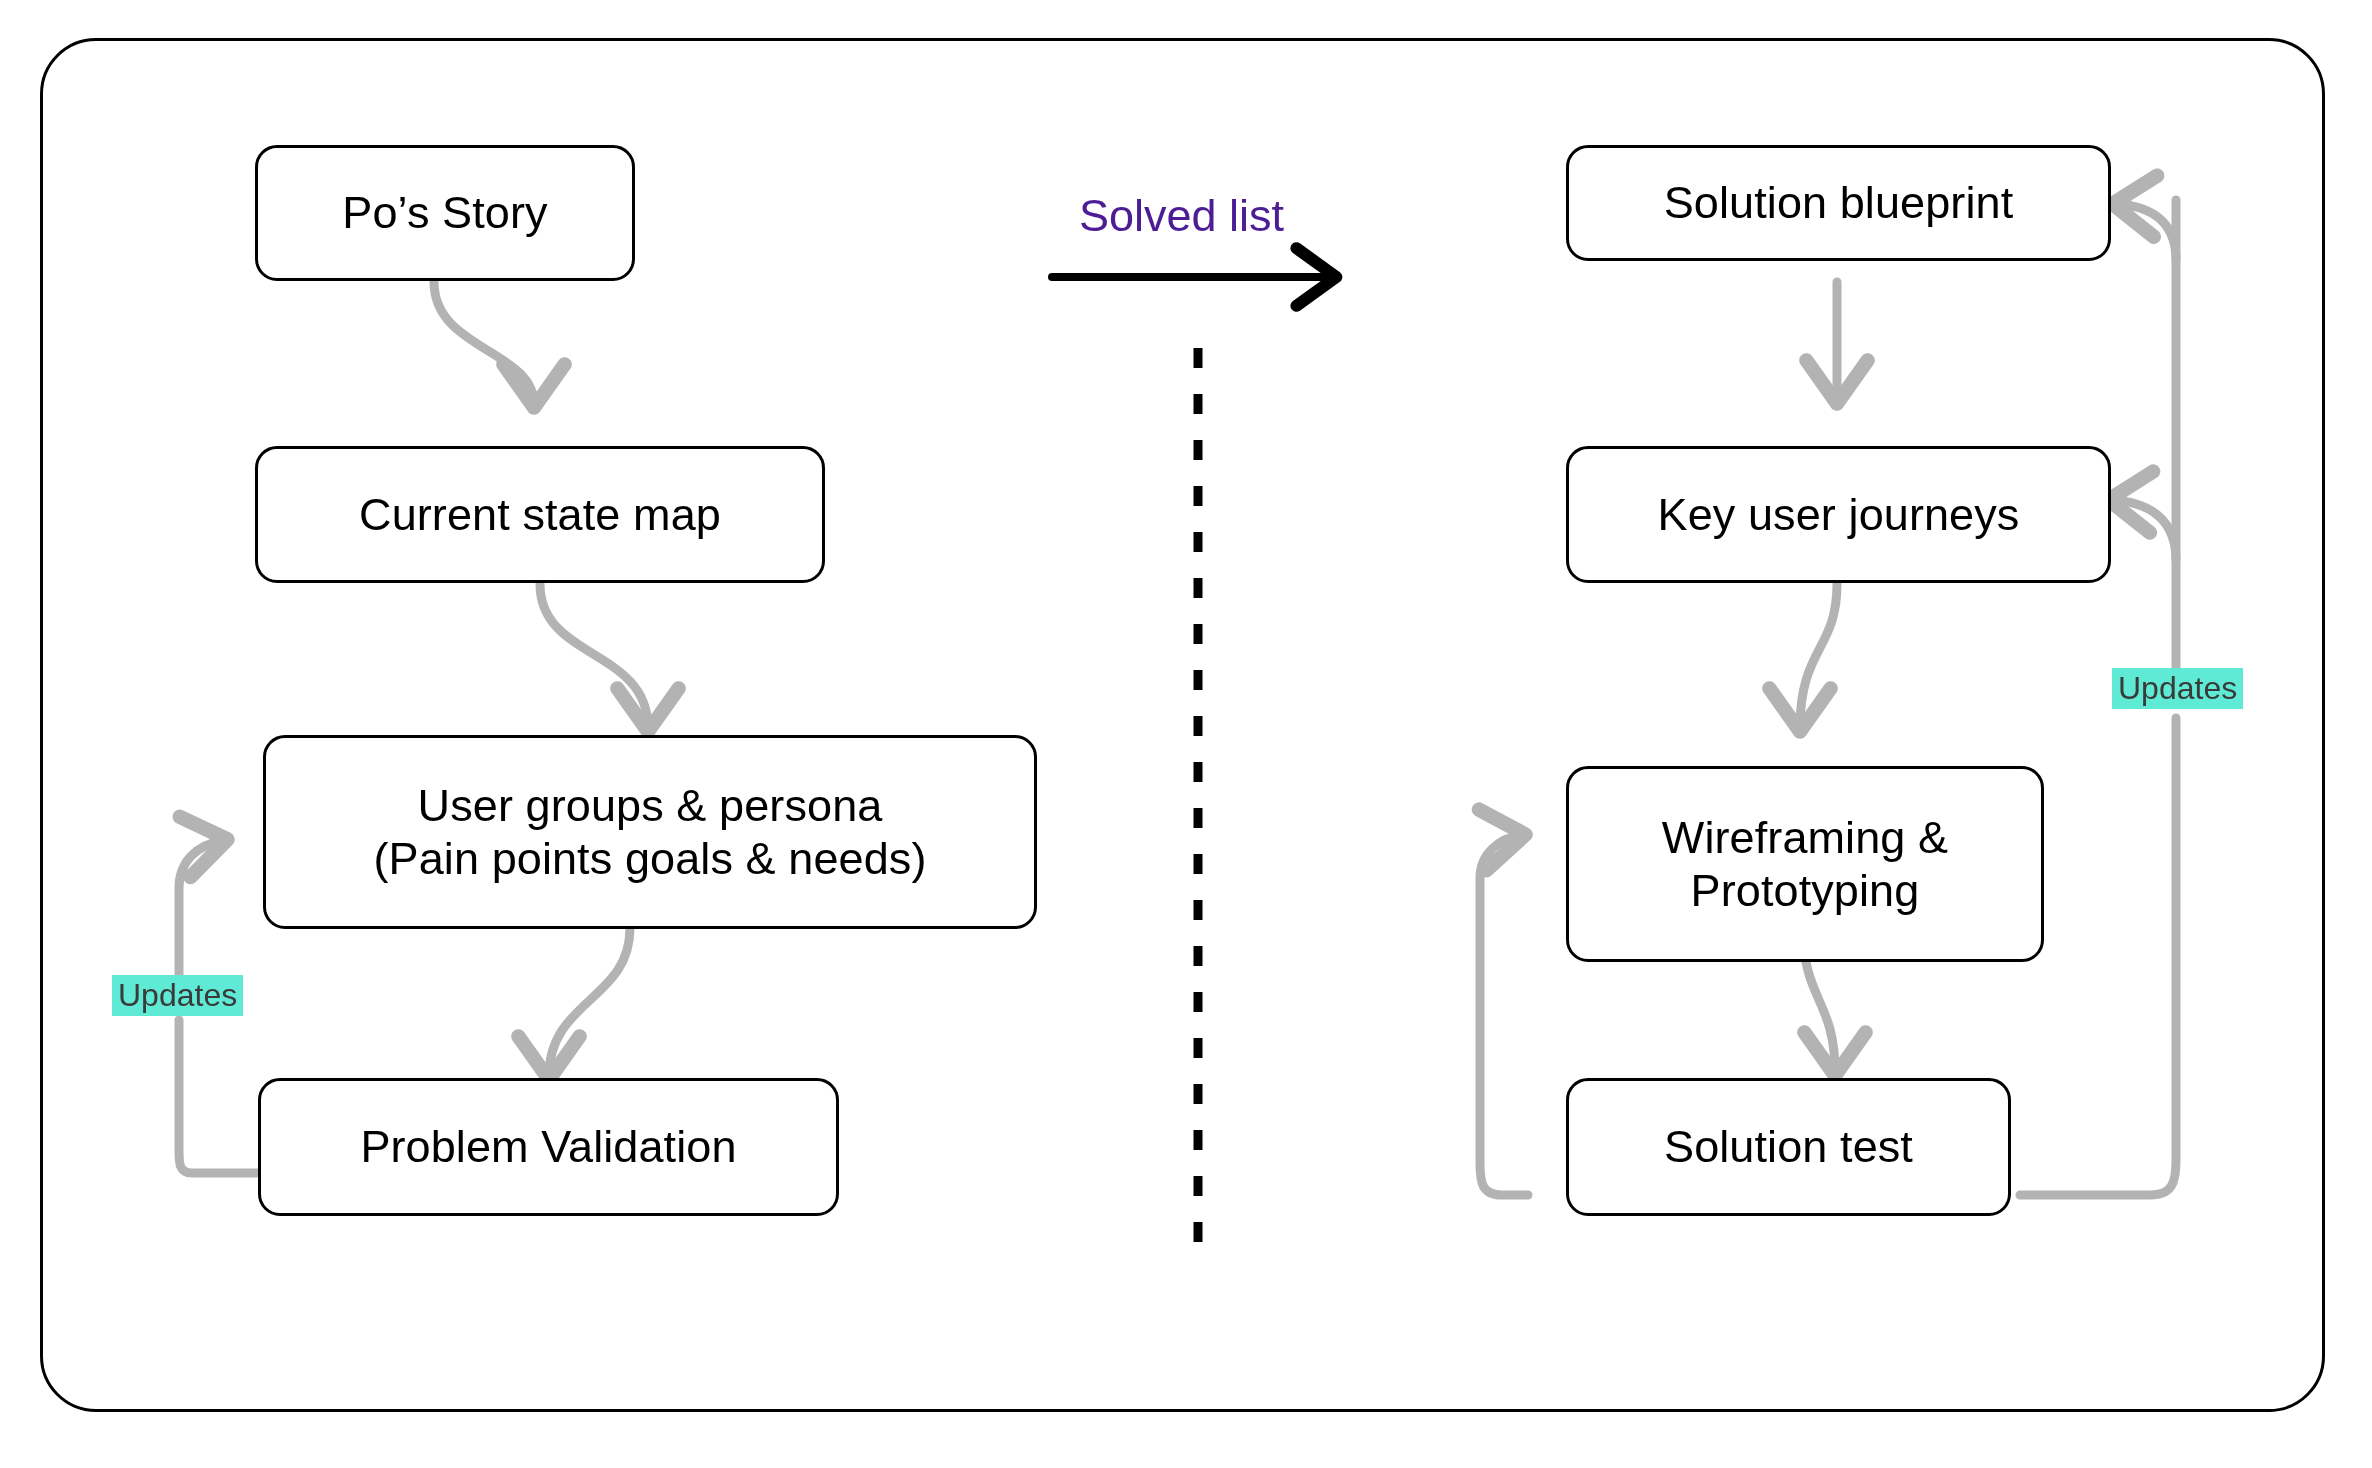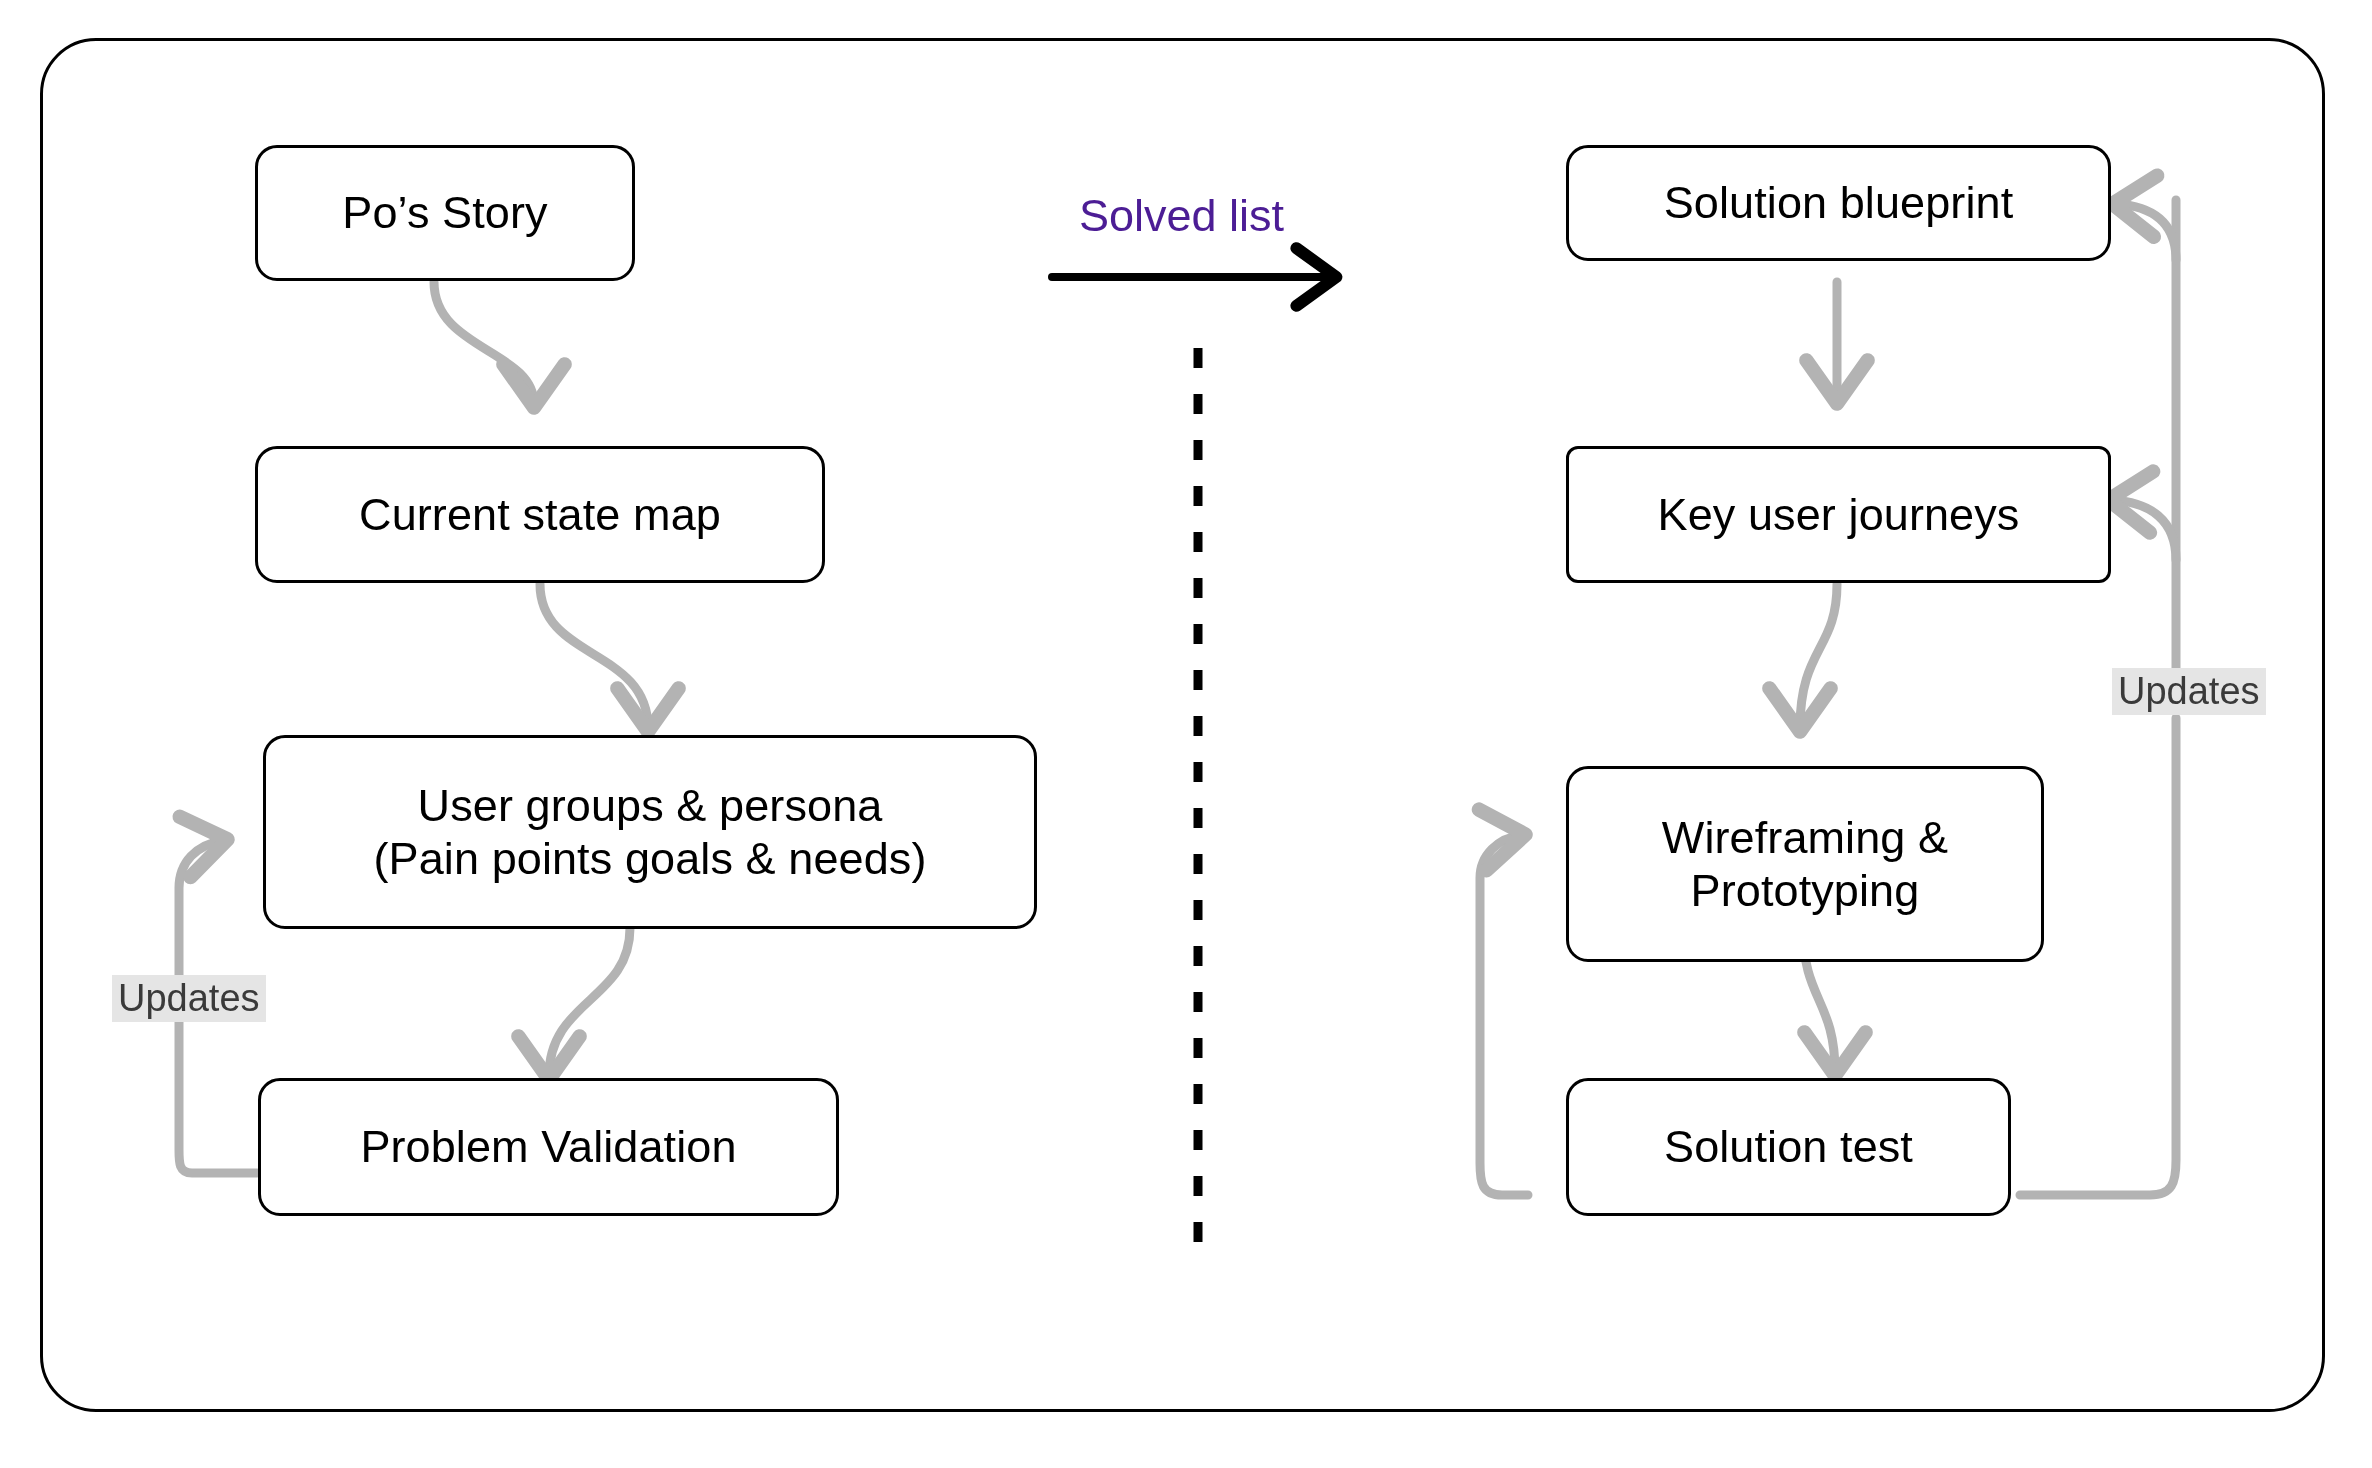--- a/index.html
+++ b/index.html
@@ -46,23 +46,23 @@
     text-align: center;
     color: #000000;
     font-size: 45px;
     line-height: 1.18;
     letter-spacing: 0.1px;
     white-space: pre-line;
   }
   .edge-label {
     position: absolute;
     color: #3a3a3a;
-    font-size: 38px;
+    font-size: 32px;
     white-space: nowrap;
-    background: #e5e5e5;
+    background: #5eead4;
     padding: 2px 6px;
   }
   .section-label {
     position: absolute;
     color: #4c1d95;
     font-size: 45px;
     white-space: nowrap;
   }
 </style>
 </head>
@@ -120,21 +120,21 @@
 
   <div class="node" style="left:255px; top:735px; width:774px; height:194px;margin-left:8px;">User groups &amp; persona
 (Pain points goals &amp; needs)</div>
 
   <div class="node" style="left:258px; top:1078px; width:581px; height:138px;">Problem Validation</div>
 
   <div class="edge-label" style="left:112px; top:975px;">Updates</div>
 
   <div class="node" style="left:1566px; top:145px; width:545px; height:116px;">Solution blueprint</div>
 
-  <div class="node" style="left:1566px; top:446px; width:545px; height:137px;border-radius:12px;">Key user journeys</div>
+  <div class="node" style="left:1566px; top:446px; width:545px; height:137px;">Key user journeys</div>
 
   <div class="node" style="left:1566px; top:766px; width:478px; height:196px;">Wireframing &amp;
 Prototyping</div>
 
   <div class="node" style="left:1566px; top:1078px; width:445px; height:138px;">Solution test</div>
 
   <div class="edge-label" style="left:2112px; top:668px;">Updates</div>
 
 </div>
 

